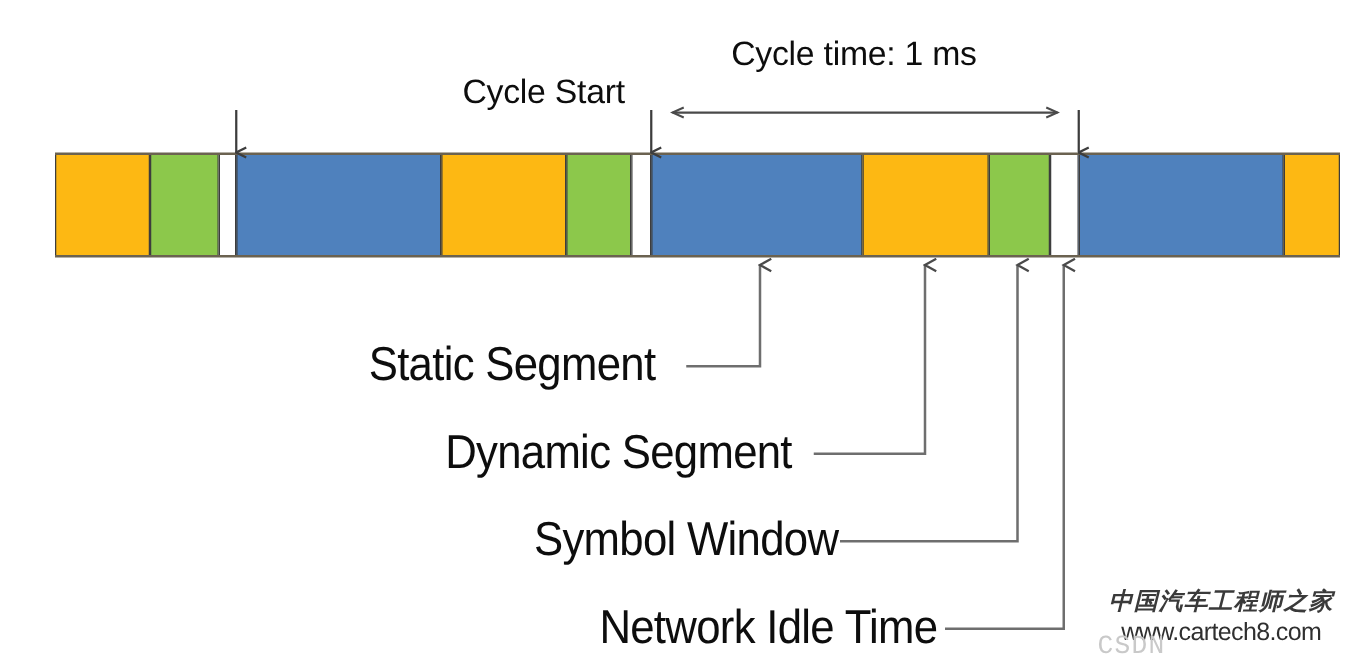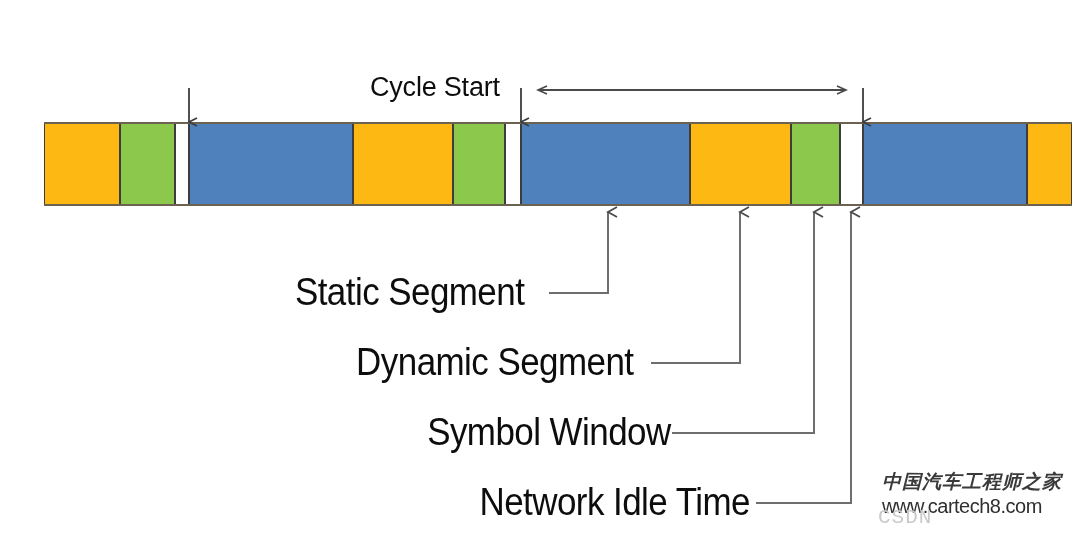--- a/index.html
+++ b/index.html
@@ -74,20 +74,21 @@
     pointer-events: none;
   }
 
   
   #watermark {
     position: absolute;
     right: 8px;
     bottom: 4px;
     width: 190px;
     height: 60px;
+    text-align: center;
   }
   #wm-cn {
     font-family: "Liberation Serif", serif;
     font-size: 19px;
     font-weight: bold;
     font-style: italic;
     color: #3a3a3a;
     letter-spacing: 1px;
     line-height: 1.1;
   }
@@ -122,22 +123,23 @@
       <div class="seg symbol" style="left: 409px; width: 52px;"></div>
       <div class="seg idle" style="left: 461px; width: 16px;"></div>
       <div class="seg blue" style="left: 477px; width: 169px;"></div>
       <div class="seg dynamic" style="left: 646px; width: 101px;"></div>
       <div class="seg symbol" style="left: 747px; width: 49px;"></div>
       <div class="seg idle" style="left: 796px; width: 23px;"></div>
       <div class="seg blue" style="left: 819px; width: 164px;"></div>
       <div class="seg dynamic" style="left: 983px; width: 45px;"></div>
     </div>
 
-  <div class="lbl top-lbl" style="left:370px; top:60px;margin-top:14px;">Cycle Start</div>
+  <div class="lbl top-lbl" style="left:370px; top:60px;">Cycle Start</div>
 
+  <div class="lbl top-lbl" style="left:585px; top:30px;">Cycle time: 1 ms</div>
 
   <div class="lbl callout-lbl" style="right:556px; top:273px;">Static Segment</div>
 
   <div class="lbl callout-lbl" style="right:447px; top:343px;">Dynamic Segment</div>
 
   <div class="lbl callout-lbl" style="right:409px; top:413px;">Symbol Window</div>
 
   <div class="lbl callout-lbl" style="right:330px; top:483px;">Network Idle Time</div>
 
   <svg id="overlay" viewBox="0 0 1080 536">

